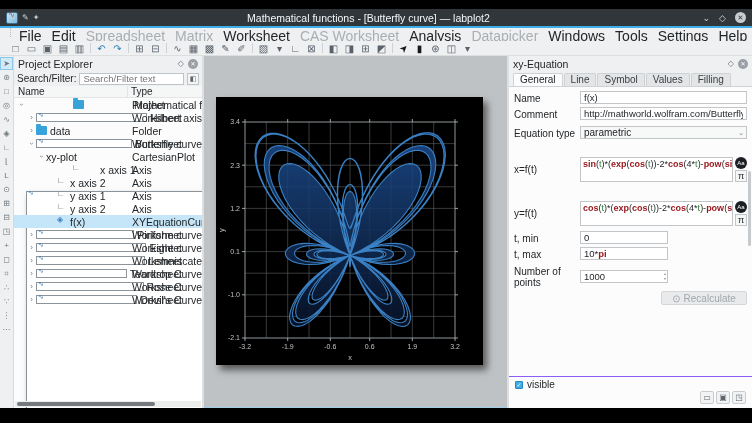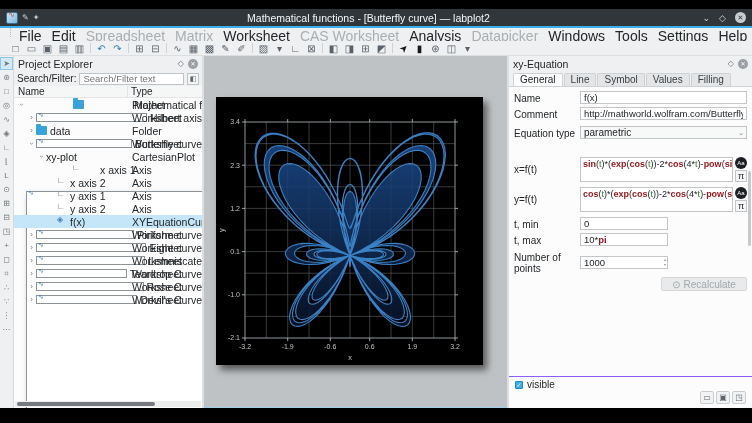--- a/index.html
+++ b/index.html
@@ -431,21 +431,21 @@
           <div class="frow top" style="margin-top:15px">
             <span class="flabel" style="padding-top:7px">x=f(t)</span>
             <span class="eqwrap">
               <span class="eqfield"><b class="fn">sin</b>(<i class="var">t</i>)*(<b class="fn">exp</b>(<b class="fn">cos</b>(<i class="var">t</i>))-2*<b class="fn">cos</b>(4*<i class="var">t</i>)-<b class="fn">pow</b>(<b class="fn">sin</b>(/12), 5))</span>
               <span class="eqbtns">
                 <span class="btn-fn">Aa</span>
                 <span class="btn-pi">π</span>
               </span>
             </span>
           </div>
-          <div class="frow top" style="margin-top:2px">
+          <div class="frow top" style="margin-top:16px">
             <span class="flabel" style="padding-top:7px">y=f(t)</span>
             <span class="eqwrap">
               <span class="eqfield"><b class="fn">cos</b>(<i class="var">t</i>)*(<b class="fn">exp</b>(<b class="fn">cos</b>(<i class="var">t</i>))-2*<b class="fn">cos</b>(4*<i class="var">t</i>)-<b class="fn">pow</b>(<b class="fn">sin</b>(/12),5))</span>
               <span class="eqbtns">
                 <span class="btn-fn">Aa</span>
                 <span class="btn-pi">π</span>
               </span>
             </span>
           </div>
           <div class="frow" style="margin-top:2px">

